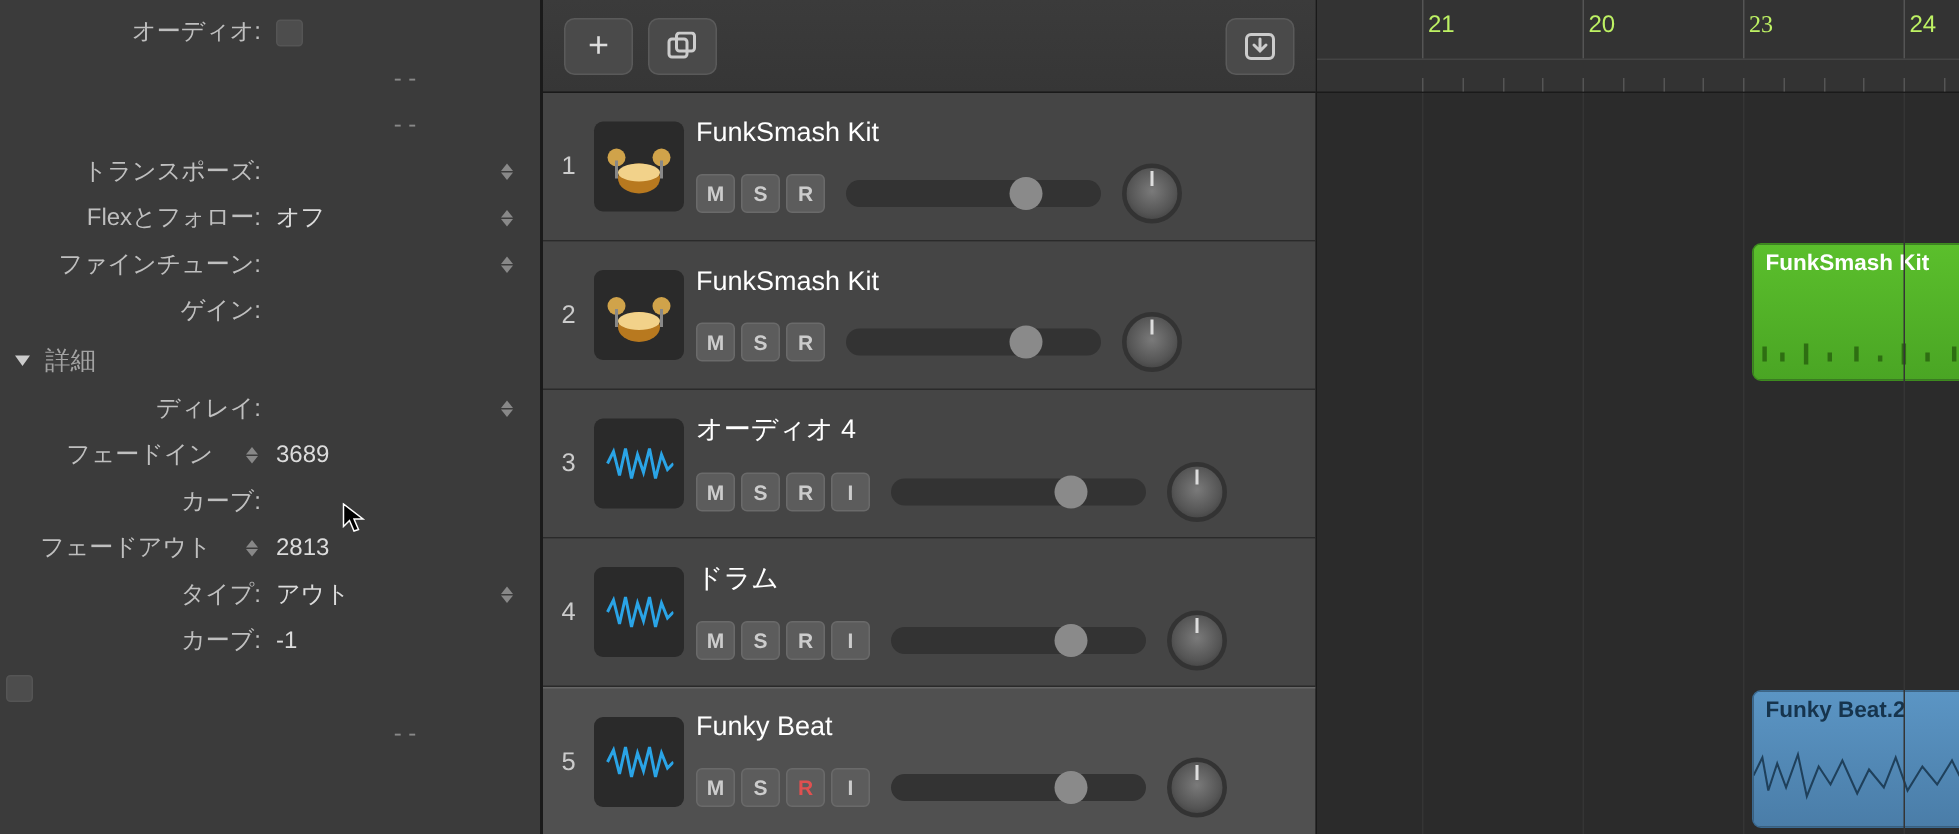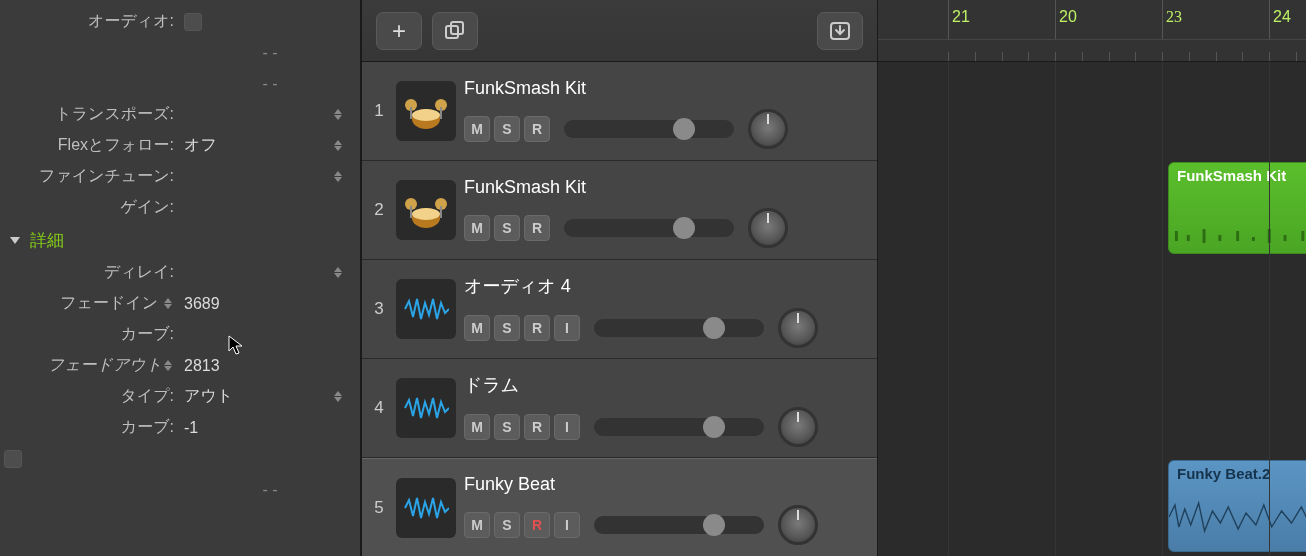--- a/index.html
+++ b/index.html
@@ -66,21 +66,21 @@
     border-right: 4px solid transparent;
   }
   .stepper .up   { border-bottom: 5px solid #888; }
   .stepper .down { border-top: 5px solid #888; }
   .stepper-right { position:absolute; right:16px; }
   .section-header {
     display:flex;
     align-items:center;
     height: 34px;
     padding-left: 10px;
-    color:#84cc16;
+    color:#a3a3a3;
     font-size:17px;
   }
   .section-header .disclosure {
     width:0;height:0;
     border-left:5px solid transparent;
     border-right:5px solid transparent;
     border-top:7px solid #ccc;
     margin-right:10px;
   }
   .cursor {
@@ -358,36 +358,36 @@
   <div class="insp-row">
     <div class="insp-label">ディレイ:</div>
     <div class="insp-value"></div>
     <span class="stepper stepper-right">
         <span class="up"></span>
         <span class="down"></span>
       </span>
   </div>
 
   <div class="insp-row">
-    <div class="insp-label" style="display:flex;justify-content:flex-end;align-items:center;gap:4px;">
+    <div class="insp-label" style="display:flex;justify-content:flex-end;align-items:center;gap:20px;">
       <span>フェードイン</span>
       <span class="stepper">
           <span class="up"></span>
           <span class="down"></span>
         </span>
     </div>
     <div class="insp-value">3689</div>
   </div>
 
   <div class="insp-row">
     <div class="insp-label">カーブ:</div>
   </div>
 
   <div class="insp-row">
-    <div class="insp-label" style="display:flex;justify-content:flex-end;align-items:center;gap:0;font-style:italic;">
+    <div class="insp-label" style="display:flex;justify-content:flex-end;align-items:center;gap:21px;">
       <span>フェードアウト</span>
       <span class="stepper">
           <span class="up"></span>
           <span class="down"></span>
         </span>
     </div>
     <div class="insp-value">2813</div>
   </div>
 
   <div class="insp-row">

